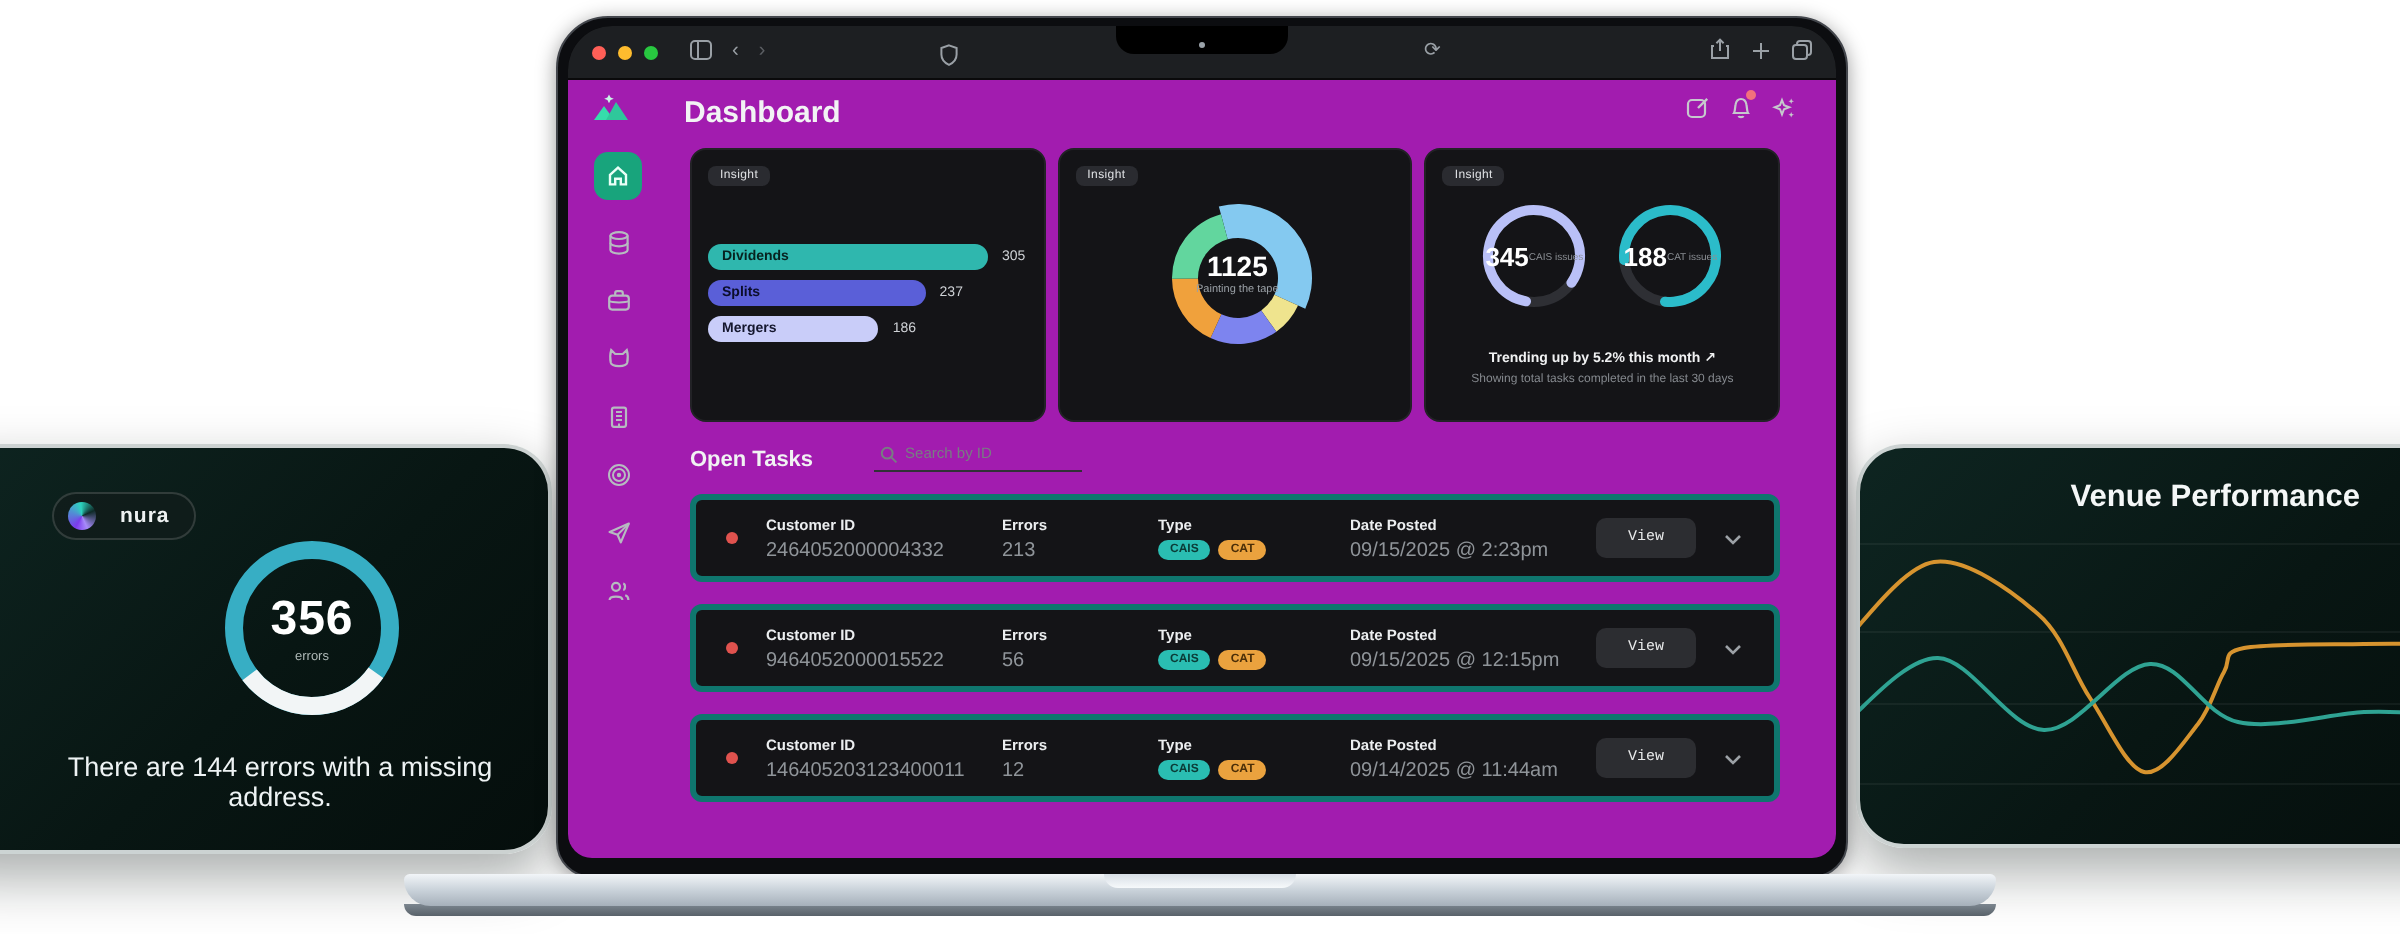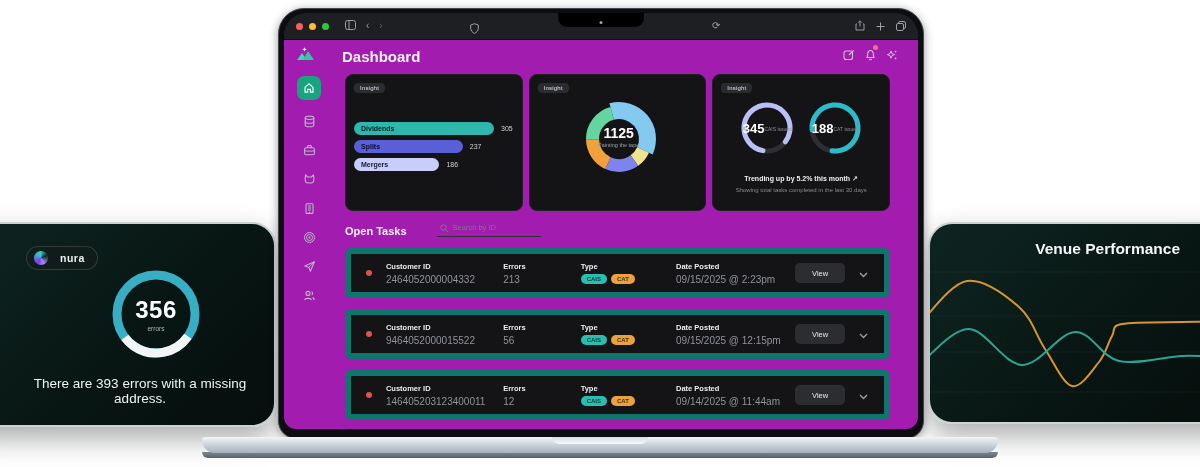--- a/index.html
+++ b/index.html
@@ -82,32 +82,32 @@
 
   .tasks-head{display:flex;align-items:flex-end;margin-top:5px;}
   .tasks-title{color:#f1f2f3;font-size:11px;font-weight:700;}
   .search{position:relative;margin-left:30px;width:104px;border-bottom:1px solid #303136;}
   .search input{width:100%;background:transparent;border:none;outline:none;color:#b9bec3;
     font-size:7.5px;padding:3px 2px 4px 16px;font-family:inherit;}
   .search input::placeholder{color:#787d82;}
   .search-ic{position:absolute;left:3px;top:3px;}
 
   .task-row{position:relative;display:flex;align-items:center;height:38px;background:#141417;
-    border:6px solid #0f766e;border-radius:6px;margin-top:11px;padding-left:15px;cursor:pointer;}
+    border:3px solid #0f766e;border-radius:6px;margin-top:11px;padding-left:15px;cursor:pointer;}
   .dot{width:6px;height:6px;border-radius:50%;background:#e0524e;margin-right:14px;}
   .col{display:flex;flex-direction:column;gap:3px;}
   .col-h{font-size:7.5px;font-weight:700;color:#eceef0;}
   .col-v{font-size:10px;color:#8f9499;}
   .c-id{width:118px;} .c-err{width:78px;} .c-type{width:96px;} .c-date{width:120px;}
   .badges{display:flex;gap:4px;}
   .badge{font-size:6px;font-weight:700;padding:2px 6px;border-radius:7px;}
   .badge-cais{background:#2abdb2;color:#0b3b36;}
   .badge-cat{background:#eaa23e;color:#4a2e08;}
   .view-btn{margin-left:auto;margin-right:14px;width:50px;height:20px;background:#2c2d31;border:none;border-radius:5px;
-    color:#e8e9ea;font-size:7.5px;font-family:Liberation Sans, sans-serif;cursor:pointer;}
+    color:#e8e9ea;font-size:7.5px;font-family:Liberation Mono, monospace;cursor:pointer;}
   .row-chev{margin-right:16px;color:#9ca1a6;}
 
   
   .base{position:absolute;left:202px;top:437px;width:796px;height:16px;
     background:linear-gradient(#f2f5f8,#c6cfd7 55%,#a6b0ba);border-radius:3px 3px 14px 14px;z-index:5;}
   .base-notch{position:absolute;left:50%;top:0;transform:translateX(-50%);width:96px;height:7px;
     background:linear-gradient(#d7dee5,#f6f9fb);border-radius:0 0 10px 10px;}
   .base-under{position:absolute;left:202px;top:452px;width:796px;height:6px;background:linear-gradient(#7c868f,#59626a);
     border-radius:0 0 10px 10px;z-index:4;}
 </style>
@@ -122,21 +122,21 @@
       <span class="brand-name">nura</span>
     </div>
     <svg class="ring-wrap" viewBox="0 0 100 100">
       <circle id="ring-teal" cx="50" cy="50" r="39" fill="none" stroke-width="9" stroke="#37aec4"></circle>
       <circle id="ring-white" cx="50" cy="50" r="39" fill="none" stroke-width="9" stroke-linecap="butt" transform="rotate(35 50 50)" stroke="#f2f5f6" stroke-dasharray="73.51326809400116 245.04422698000386"></circle>
     </svg>
     <div class="ring-center">
       <div class="ring-value">356</div>
       <div class="ring-unit">errors</div>
     </div>
-    <div class="left-msg">There are 393 errors with a missing address.</div>
+    <div class="left-msg">There are 144 errors with a missing address.</div>
   </div>
 
   <div class="side-card card-right">
     <div class="venue-title">Venue Performance</div>
     <svg class="venue-svg" viewBox="0 0 280 160">
       <line x1="0" y1="12" x2="280" y2="12" stroke="rgba(255,255,255,0.05)"></line>
       <line x1="0" y1="56" x2="280" y2="56" stroke="rgba(255,255,255,0.05)"></line>
       <line x1="0" y1="92" x2="280" y2="92" stroke="rgba(255,255,255,0.05)"></line>
       <line x1="0" y1="132" x2="280" y2="132" stroke="rgba(255,255,255,0.05)"></line>
       <path class="venue-line" fill="none" stroke-width="2" stroke-linecap="round" d="M-8 61 C-0.5 54.333333333333336 20.833333333333332 23.333333333333332 37 21 C53.16666666666667 18.666666666666668 76 35.666666666666664 89 47 C102 58.333333333333336 106.16666666666667 75.83333333333333 115 89 C123.83333333333333 102.16666666666667 133 123.83333333333333 142 126 C151 128.16666666666666 162.33333333333334 110.33333333333333 169 102 C175.66666666666666 93.66666666666667 178.16666666666666 82.33333333333333 182 76 C185.83333333333334 69.66666666666667 180.33333333333334 66.33333333333333 192 64 C203.66666666666666 61.666666666666664 236.5 62.333333333333336 252 62 C267.5 61.666666666666664 279.5 62 285 62" stroke="#d7942f"></path>

